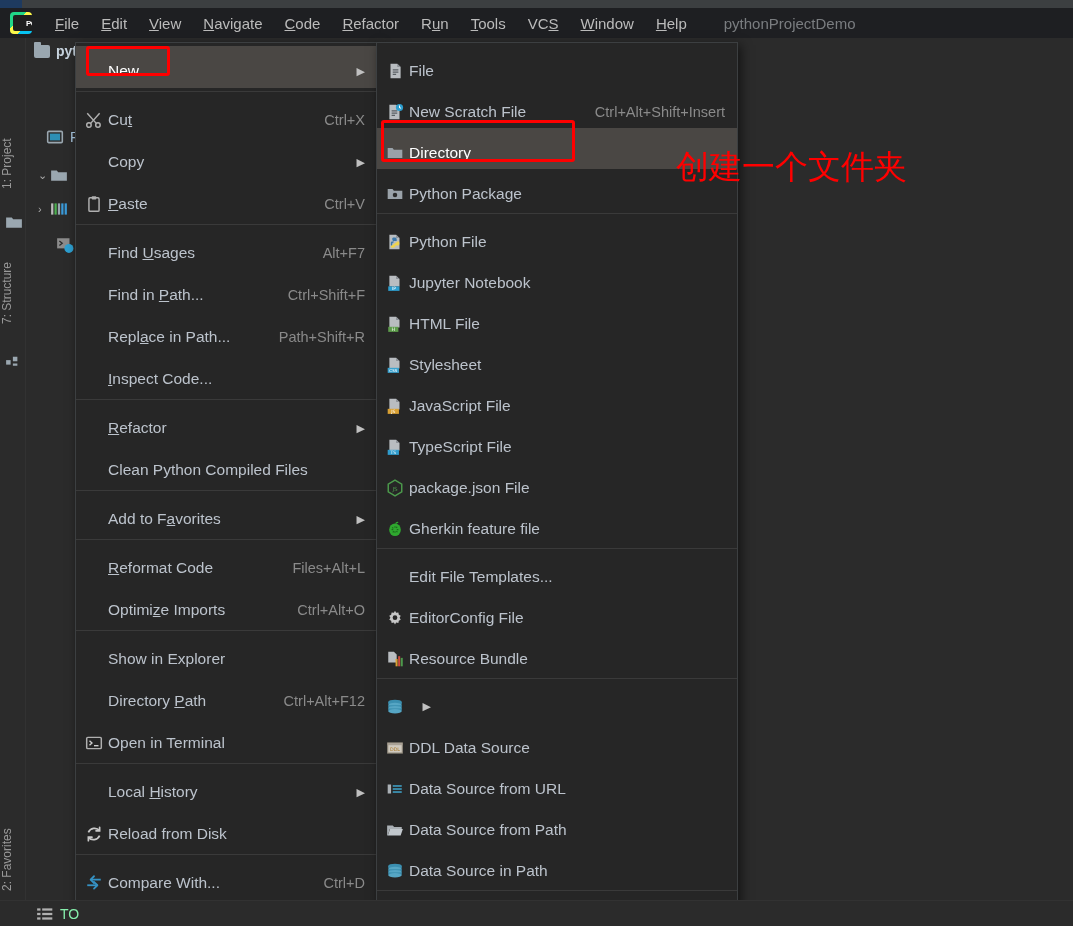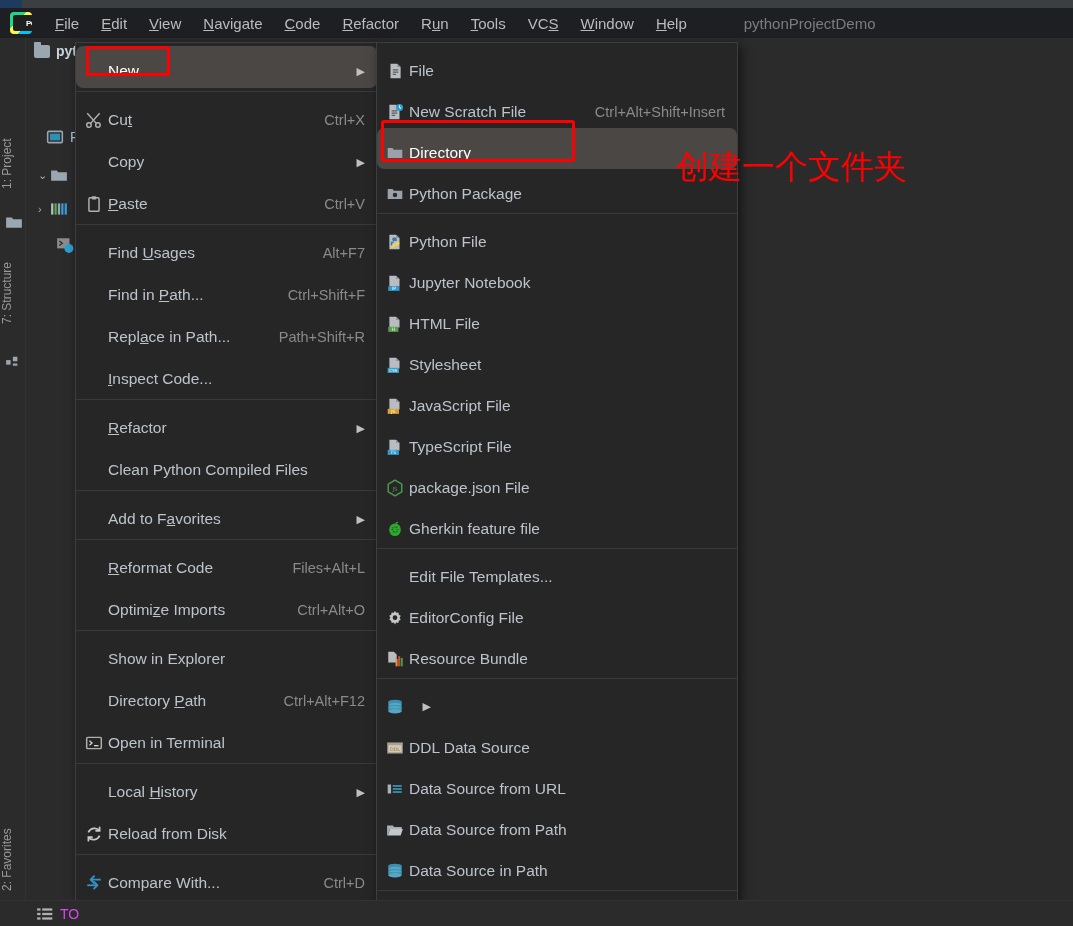--- a/index.html
+++ b/index.html
@@ -35,21 +35,21 @@
     background: #1f1f1f; border-radius: 2px;
     color: #fff; font-size: 8px; font-weight: bold;
     display: flex; align-items: center; justify-content: center;
     letter-spacing: -0.5px;
   }
   .menu-item {
     color: #bbbbbb; font-size: 15px; padding: 2px 11px; cursor: default;
     white-space: nowrap;
   }
   .menu-item u { text-decoration: underline; }
-  .project-name { color: #7a7d80; font-size: 15px; margin-left: 46px; white-space: nowrap; }
+  .project-name { color: #7a7d80; font-size: 15px; margin-left: 26px; white-space: nowrap; }
 
   
   .stripe-left {
     position: absolute; left: 0; top: 38px; width: 26px; height: 888px;
     background: #2b2b2b; border-right: 1px solid #323232;
   }
   .stripe-btn {
     position: absolute; left: 0; width: 26px;
     color: #9a9a9a; font-size: 12px;
     writing-mode: vertical-rl; transform: rotate(180deg);
@@ -94,21 +94,21 @@
 
   
   .ctxmenu {
     position: absolute; left: 75px; top: 42px; width: 303px;
     background: #262626; border: 1px solid #3c3f41;
     box-shadow: 3px 3px 10px rgba(0,0,0,.55);
     padding: 3px 0;
   }
   .mrow {
     position: relative; display: flex; align-items: center;
-    height: 42px; padding: 8px 12px 0 0; cursor: default; border-radius: 7px;
+    height: 42px; padding: 8px 12px 0 0; cursor: default;
   }
   .mrow.sel { background: #4a4744; }
   .mrow .mico {
     width: 28px; min-width: 28px; display: flex; align-items: center;
     justify-content: center; margin-left: 4px;
   }
   .mrow .mlabel {
     color: #bcc3cc; font-size: 15.5px; flex: 1; white-space: nowrap;
   }
   .mrow.sel .mlabel { color: #ffffff; }
@@ -134,21 +134,21 @@
     font-family: Liberation Mono, monospace; white-space: nowrap;
   }
 
   
   .bottombar {
     position: absolute; left: 0; bottom: 0; width: 1073px; height: 26px;
     background: #2b2b2b; border-top: 1px solid #323232;
     display: flex; align-items: center;
   }
   .todo-btn { display: flex; align-items: center; margin-left: 36px; }
-  .todo-label { color: #d946ef; font-size: 14px; margin-left: 6px; }
+  .todo-label { color: #86efac; font-size: 14px; margin-left: 6px; }
 
   .orange-bar {
     position: absolute; left: 36px; bottom: 30px; width: 40px; height: 9px;
     background: #7a5c20; border-radius: 4px;
   }
 
   
   .ic { width: 18px; height: 18px; display:block; }
 </style>
 </head>

